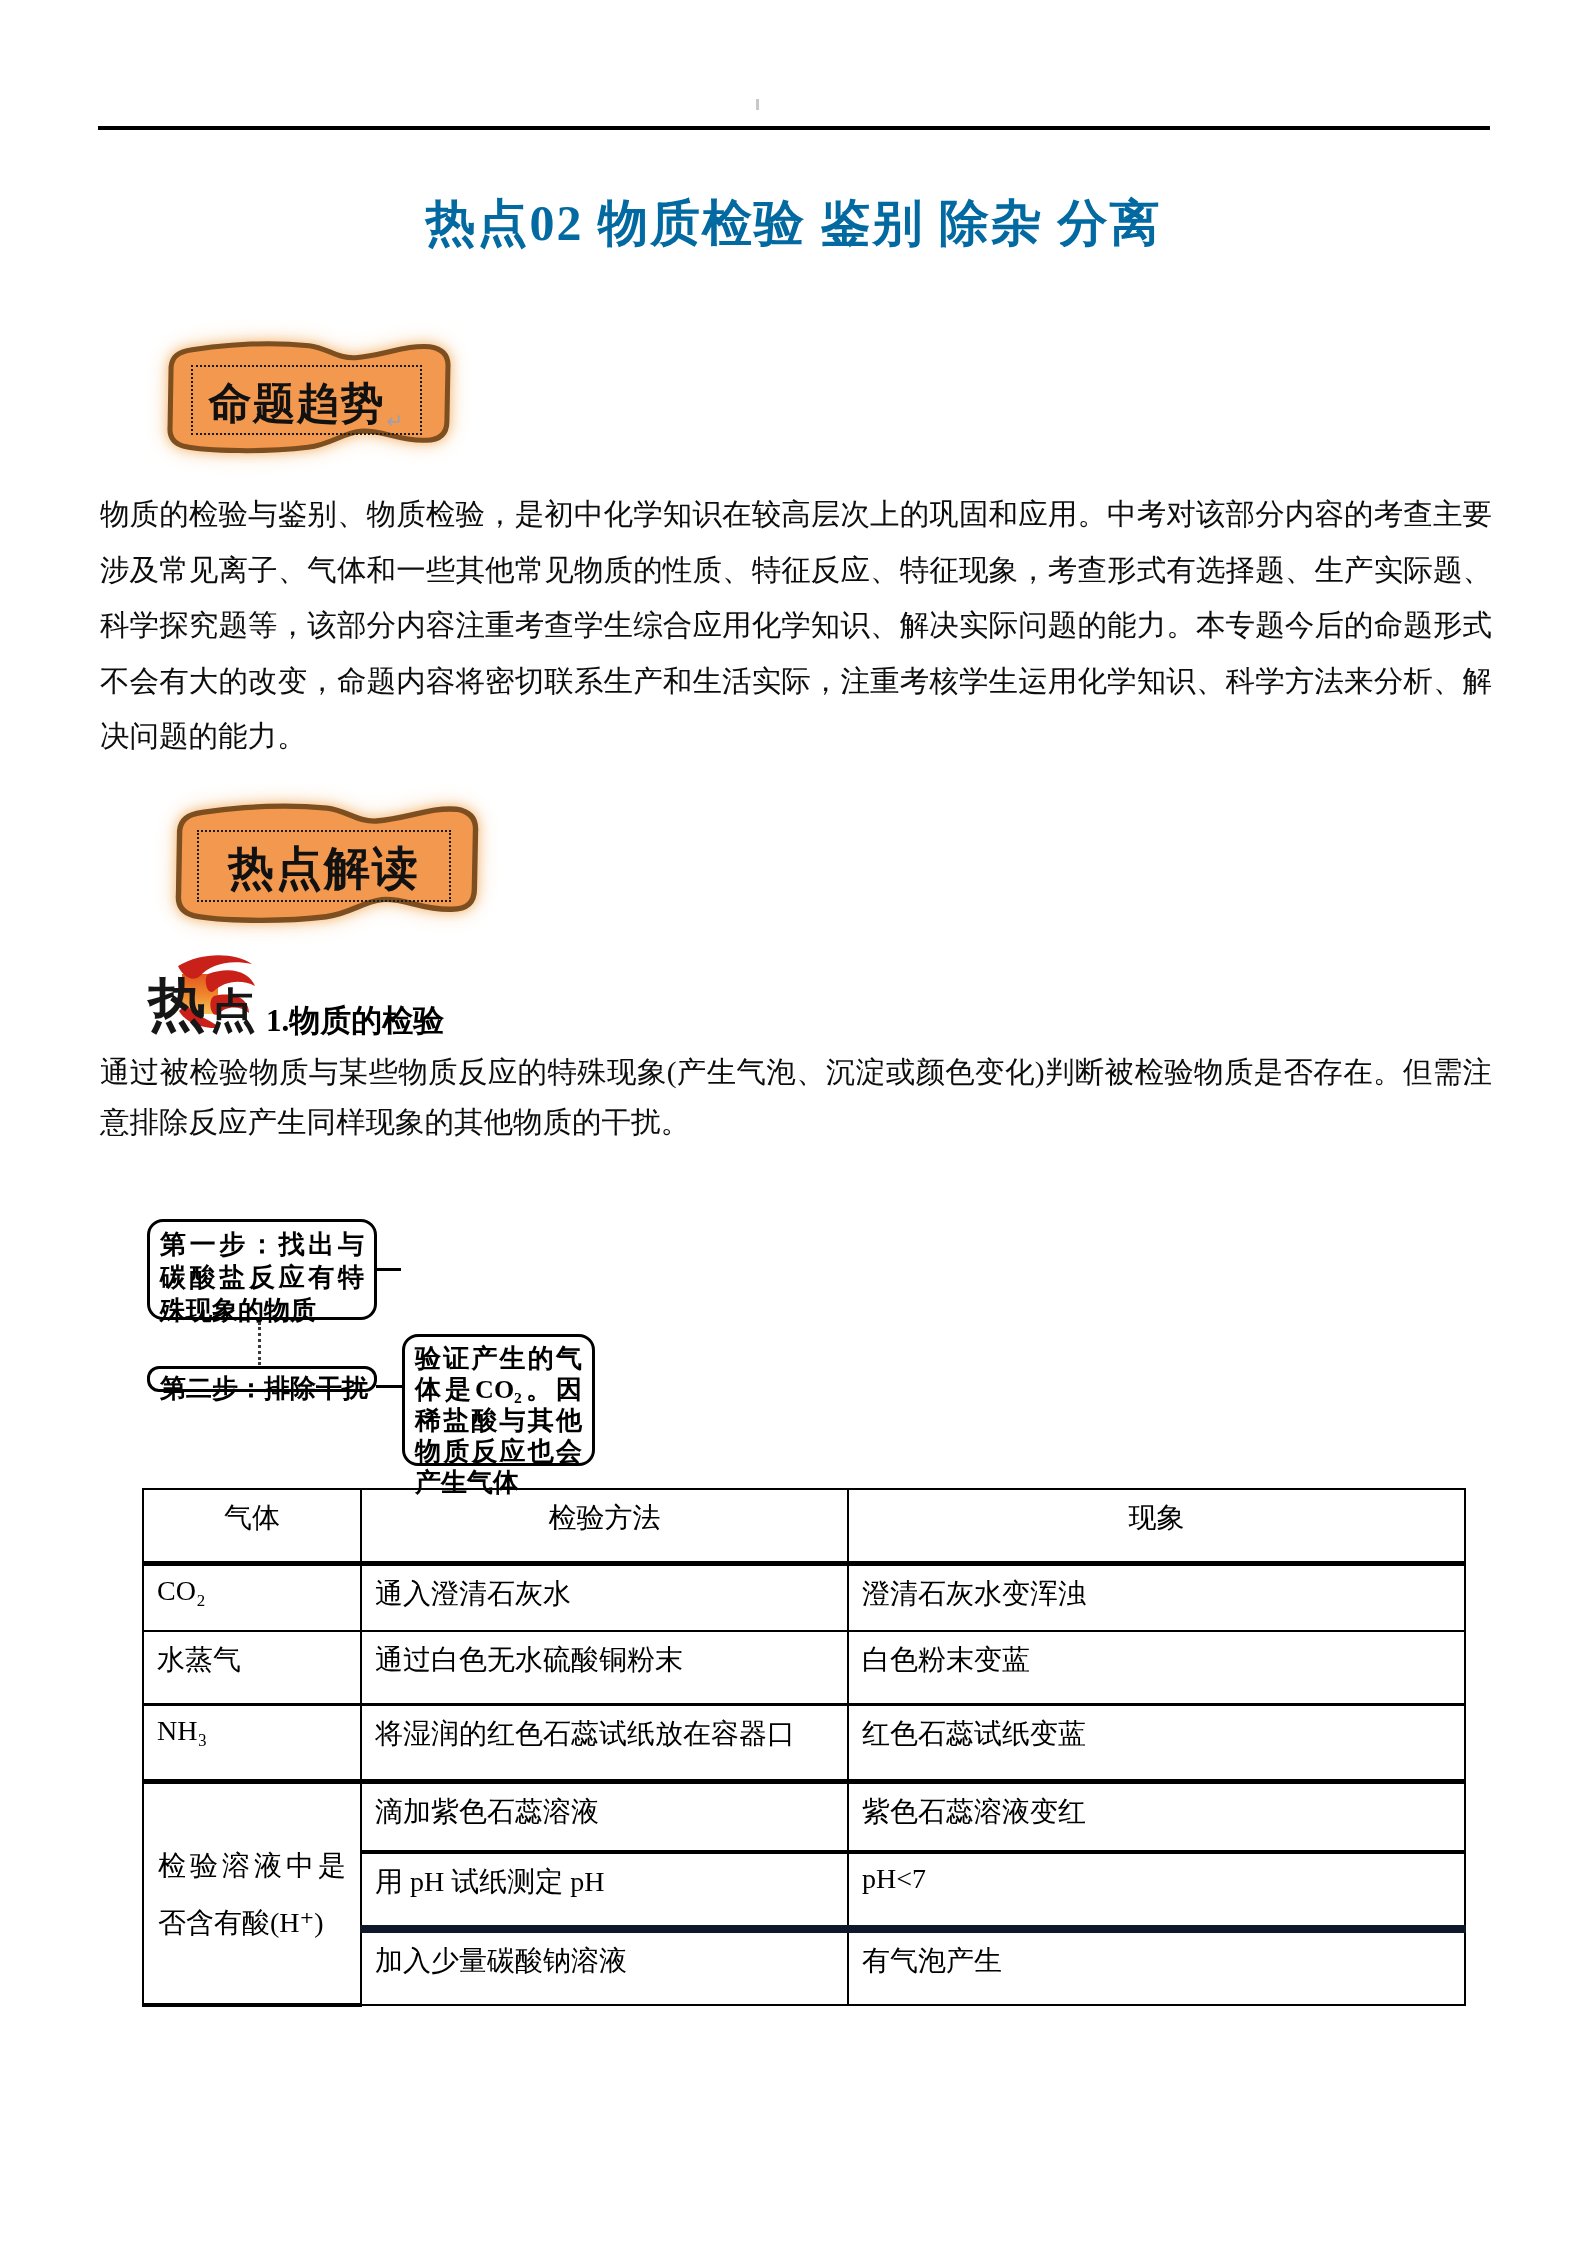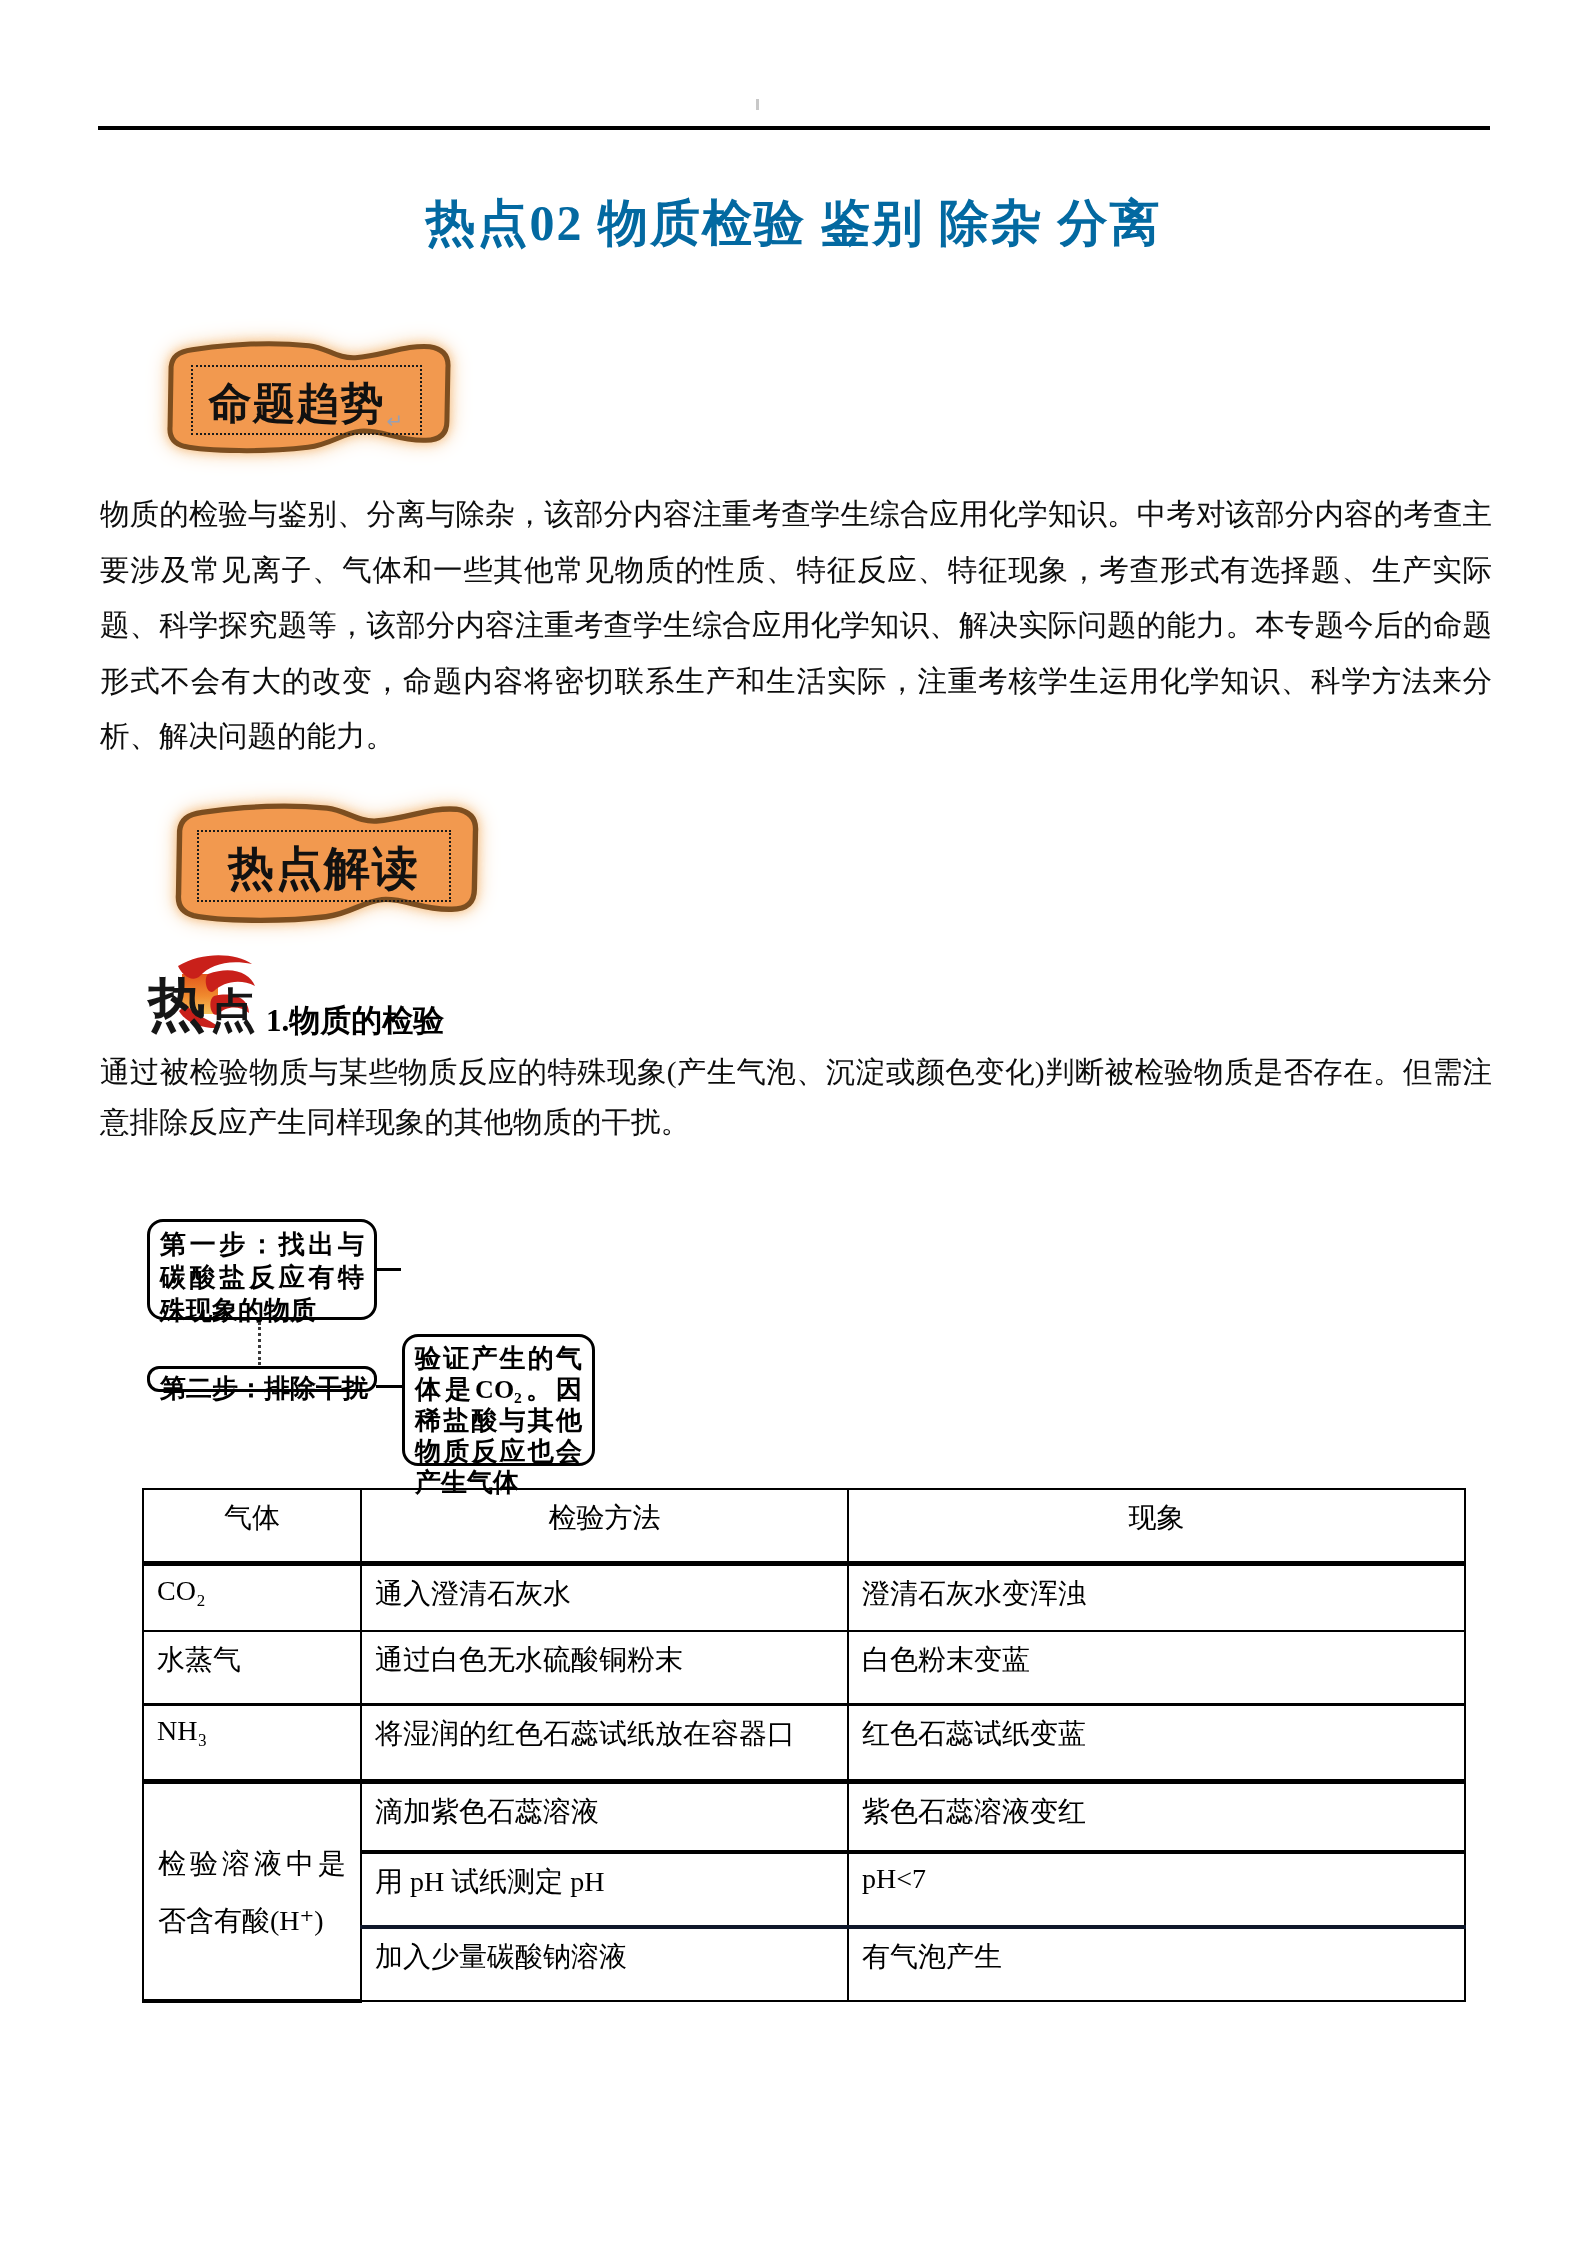--- a/index.html
+++ b/index.html
@@ -69,21 +69,21 @@
   .det-table td,.det-table th{
     border:2px solid #000;vertical-align:top;padding:9px 4px 0 13px;
     font-weight:normal;text-align:left;overflow:hidden;
   }
   .det-table th{text-align:center;padding-left:4px;}
   .th-row th{border-bottom:5px solid #000;height:62px;}
   .row-co2 td{height:55px;}
   .row-h2o td{border-top:2px solid #000;border-bottom:3px solid #000;height:62px;}
   .row-nh3 td{border-bottom:5px solid #000;height:64px;}
   .row-acid1 td{border-bottom:4px solid #000;height:57px;}
-  .row-acid2 td{border-bottom:4px solid #0f172a;height:62px;}
+  .row-acid2 td{border-bottom:8px solid #0f172a;height:62px;}
   .row-acid3 td{height:62px;}
   .cell-merged{
     vertical-align:middle !important;text-align:justify !important;
     line-height:57px;padding:0 14px 0 14px !important;
   }
 </style>
 </head>
 <body>
 
 <div class="page">
@@ -96,21 +96,21 @@
   <div class="banner banner1">
     <svg width="302" height="138" viewBox="0 0 300 132">
       <path d="M13,36 C14,26 20,21 34,19 C75,13 118,12 150,15 C168,17 178,28 196,27 C224,25 246,14 270,16 C283,18 289,25 288,37 L287,90 C287,103 280,109 266,109 C238,110 222,98 201,100 C183,102 172,113 149,116 C108,121 48,120 26,115 C15,112 11,105 12,95 Z" fill="#F2994F" stroke="#7C4E20" stroke-width="5" stroke-linejoin="round"></path>
     </svg>
     <div class="label-box">
       <span>命题趋势</span>
       <span class="ret">↵</span>
     </div>
   </div>
 
-  <div class="abs para p-intro">物质的检验与鉴别、分离与除杂，该部分内容注重考查学生综合应用化学知识。中考对该部分内容的考查主要涉及常见离子、气体和一些其他常见物质的性质、特征反应、特征现象，考查形式有选择题、生产实际题、科学探究题等，该部分内容注重考查学生综合应用化学知识、解决实际问题的能力。本专题今后的命题形式不会有大的改变，命题内容将密切联系生产和生活实际，注重考核学生运用化学知识、科学方法来分析、解决问题的能力。</div>
+  <div class="abs para p-intro">物质的检验与鉴别、物质检验，是初中化学知识在较高层次上的巩固和应用。中考对该部分内容的考查主要涉及常见离子、气体和一些其他常见物质的性质、特征反应、特征现象，考查形式有选择题、生产实际题、科学探究题等，该部分内容注重考查学生综合应用化学知识、解决实际问题的能力。本专题今后的命题形式不会有大的改变，命题内容将密切联系生产和生活实际，注重考核学生运用化学知识、科学方法来分析、解决问题的能力。</div>
 
   <div class="banner banner2">
     <svg width="334" height="142" viewBox="0 0 300 132">
       <path d="M13,36 C14,26 20,21 34,19 C75,13 118,12 150,15 C168,17 178,28 196,27 C224,25 246,14 270,16 C283,18 289,25 288,37 L287,90 C287,103 280,109 266,109 C238,110 222,98 201,100 C183,102 172,113 149,116 C108,121 48,120 26,115 C15,112 11,105 12,95 Z" fill="#F2994F" stroke="#7C4E20" stroke-width="5" stroke-linejoin="round"></path>
     </svg>
     <div class="label-box">
       <span>热点解读</span>
     </div>
   </div>
 

